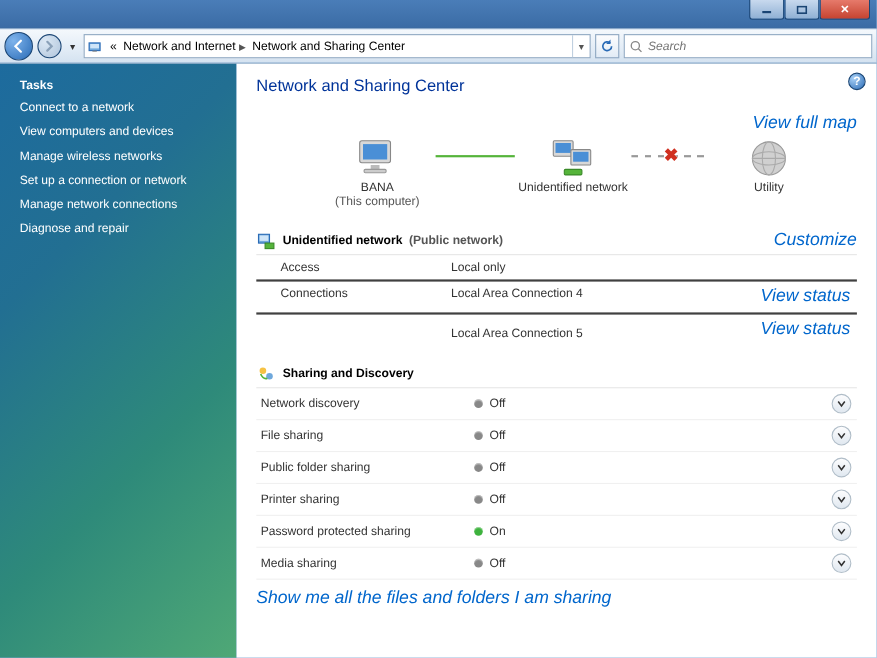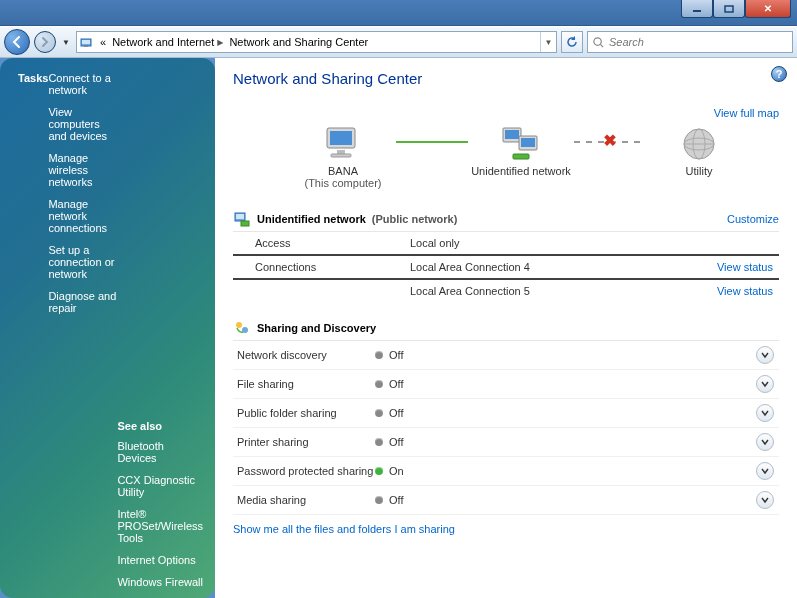--- a/index.html
+++ b/index.html
@@ -17,39 +17,39 @@
   .toolbar { height: 32px; background: linear-gradient(to bottom, #f4f8fc 0%, #e2ecf6 60%, #d4e2f0 100%); display: flex; align-items: center; padding: 0 4px; border-top: 1px solid #fff; border-bottom: 1px solid #a9bccf; gap: 4px; }
   .nav-back, .nav-fwd { width: 26px; height: 26px; border-radius: 50%; background: radial-gradient(circle at 30% 30%, #7fb4ec, #2a6bb6); border: 1px solid #1a4574; display: flex; align-items: center; justify-content: center; color: #fff; font-size: 14px; cursor: pointer; }
   .nav-fwd { width: 22px; height: 22px; background: radial-gradient(circle at 30% 30%, #dce8f4, #b0c5dc); color: #888; }
   .nav-drop { width: 12px; height: 20px; display: flex; align-items: center; justify-content: center; color: #333; font-size: 8px; cursor: pointer; }
   .addressbar { flex: 1; height: 22px; background: #fff; border: 1px solid #8fa8c2; display: flex; align-items: center; font-size: 11px; color: #000; position: relative; }
   .addr-icon { width: 20px; height: 18px; display: flex; align-items: center; justify-content: center; font-size: 11px; color: #4a7db8; }
   .addr-seg { padding: 0 3px; cursor: pointer; display: flex; align-items: center; gap: 3px; height: 100%; }
   .addr-arrow { font-size: 8px; color: #555; }
   .addr-dd { width: 16px; height: 20px; display: flex; align-items: center; justify-content: center; border-left: 1px solid #c0d0e0; font-size: 8px; color: #555; cursor: pointer; margin-left: auto; }
   .refresh { width: 22px; height: 22px; border: 1px solid #8fa8c2; background: linear-gradient(to bottom, #fdfdfe, #e2ecf6); display: flex; align-items: center; justify-content: center; color: #2a6bb6; font-size: 12px; cursor: pointer; }
-  .searchbox { width: 206px; height: 22px; background: #fff; border: 1px solid #8fa8c2; display: flex; align-items: center; padding: 0 4px; gap: 4px; }
+  .searchbox { width: 226px; height: 22px; background: #fff; border: 1px solid #8fa8c2; display: flex; align-items: center; padding: 0 4px; gap: 4px; }
   .searchbox svg { width: 13px; height: 13px; }
   .searchbox input { flex: 1; border: none; outline: none; font-size: 11px; color: #888; font-style: italic; }
 
   
   .main { display: flex; height: calc(598px - 26px - 32px); }
-  .sidebar { width: 215px; background: linear-gradient(135deg, #1d6b9e 0%, #226f92 30%, #2e8a7a 65%, #4fa876 100%); color: #fff; padding: 14px 12px 10px 18px; font-size: 11px; display: flex; flex-direction: row; border-radius: 13px; }
+  .sidebar { width: 215px; background: linear-gradient(135deg, #1d6b9e 0%, #226f92 30%, #2e8a7a 65%, #4fa876 100%); color: #fff; padding: 14px 12px 10px 18px; font-size: 11px; display: flex; flex-direction: column; }
   .sidebar-heading { font-weight: bold; margin-bottom: 8px; font-size: 11px; }
   .tasks { display: flex; flex-direction: column; gap: 10px; }
   .tasks a { color: #fff; text-decoration: none; cursor: pointer; }
   .seealso-wrap { margin-top: auto; }
   .seealso-wrap .sidebar-heading { margin-top: 14px; }
 
   .content { flex: 1; background: #fff; padding: 12px 18px 8px 18px; overflow: auto; position: relative; }
   .help-icon { position: absolute; top: 8px; right: 10px; width: 16px; height: 16px; border-radius: 50%; background: radial-gradient(circle at 30% 30%, #a8d0f6, #2a6bb6); color: #fff; font-size: 11px; font-weight: bold; display: flex; align-items: center; justify-content: center; cursor: pointer; border: 1px solid #1a4574; }
   h1 { color: #003399; font-size: 15px; font-weight: normal; margin-bottom: 16px; }
 
   .viewmap { text-align: right; margin-bottom: 4px; }
-  .link { color: #0066cc; font-size: 11px; cursor: pointer; text-decoration: none; }
+  .link { color: #0066cc; font-size: 16px; cursor: pointer; text-decoration: none; font-style: italic; }
 
   .netmap { display: flex; align-items: center; justify-content: center; gap: 3px; margin-bottom: 18px; padding: 0 30px 0 60px; }
   .netmap-node { display: flex; flex-direction: column; align-items: center; min-width: 100px; font-size: 11px; color: #333; text-align: center; }
   .netmap-node .sub { color: #555; }
   .netmap-link { flex: 1; height: 2px; background: #55b43a; margin-top: -30px; min-width: 40px; }
   .netmap-link.broken { background: repeating-linear-gradient(to right, #999 0, #999 6px, transparent 6px, transparent 12px); position: relative; }
   .netmap-link.broken::after { content: "✖"; color: #d03020; font-size: 16px; font-weight: bold; position: absolute; left: 50%; top: -10px; transform: translateX(-50%); text-shadow: 0 0 2px #fff; }
   .icon-pc, .icon-net, .icon-globe { width: 48px; height: 40px; display: flex; align-items: center; justify-content: center; }
 
   .section-head { display: flex; align-items: center; gap: 6px; font-size: 11px; border-bottom: 1px solid #e6e6e6; padding: 3px 0; margin-top: 6px; }
@@ -60,21 +60,21 @@
 
   .info-grid { font-size: 11px; color: #333; }
   .info-row { display: flex; padding: 5px 0 5px 22px; border-bottom: 2px solid #404040; align-items: flex-start; }
   .info-row:last-child { border-bottom: none; align-items: flex-end; }
   .info-label { width: 155px; color: #333; }
   .info-value { flex: 1; }
   .info-action { margin-left: auto; padding-right: 6px; }
 
   .disc-grid { font-size: 11px; }
   .disc-row { display: flex; align-items: center; padding: 5px 0 5px 4px; border-bottom: 1px solid #f0f0f0; }
-  .disc-label { width: 138px; color: #333; }
+  .disc-label { width: 194px; color: #333; }
   .disc-status { display: flex; align-items: center; gap: 6px; color: #333; }
   .dot { width: 8px; height: 8px; border-radius: 50%; background: #888; box-shadow: inset 0 1px 1px rgba(255,255,255,.5); }
   .dot.on { background: #3db23d; }
   .expand { margin-left: auto; width: 18px; height: 18px; border-radius: 50%; border: 1px solid #b0bdc8; background: linear-gradient(to bottom, #fdfdfe, #e0e8f0); display: flex; align-items: center; justify-content: center; font-size: 9px; color: #333; cursor: pointer; margin-right: 5px; }
 
   .bottom-link { margin-top: 8px; font-size: 11px; }
 </style>
 </head>
 <body>
 
@@ -144,33 +144,23 @@
   </div>
 </div>
 
 <div class="main">
   <div class="sidebar">
     <div class="sidebar-heading">Tasks</div>
     <div class="tasks">
       <a>Connect to a network</a>
       <a>View computers and devices</a>
       <a>Manage wireless networks</a>
+      <a>Set up a connection or network</a>
       <a>Manage network connections</a>
-      <a>Set up a connection or network</a>
       <a>Diagnose and repair</a>
-    </div>
-    <div class="seealso-wrap">
-      <div class="sidebar-heading">See also</div>
-      <div class="tasks">
-        <a>Bluetooth Devices</a>
-        <a>CCX Diagnostic Utility</a>
-        <a>Intel® PROSet/Wireless Tools</a>
-        <a>Internet Options</a>
-        <a>Windows Firewall</a>
-      </div>
     </div>
   </div>
 
   <div class="content">
     <div class="help-icon">?</div>
     <h1>Network and Sharing Center</h1>
 
     <div class="viewmap"><a class="link">View full map</a></div>
 
     <div class="netmap">

